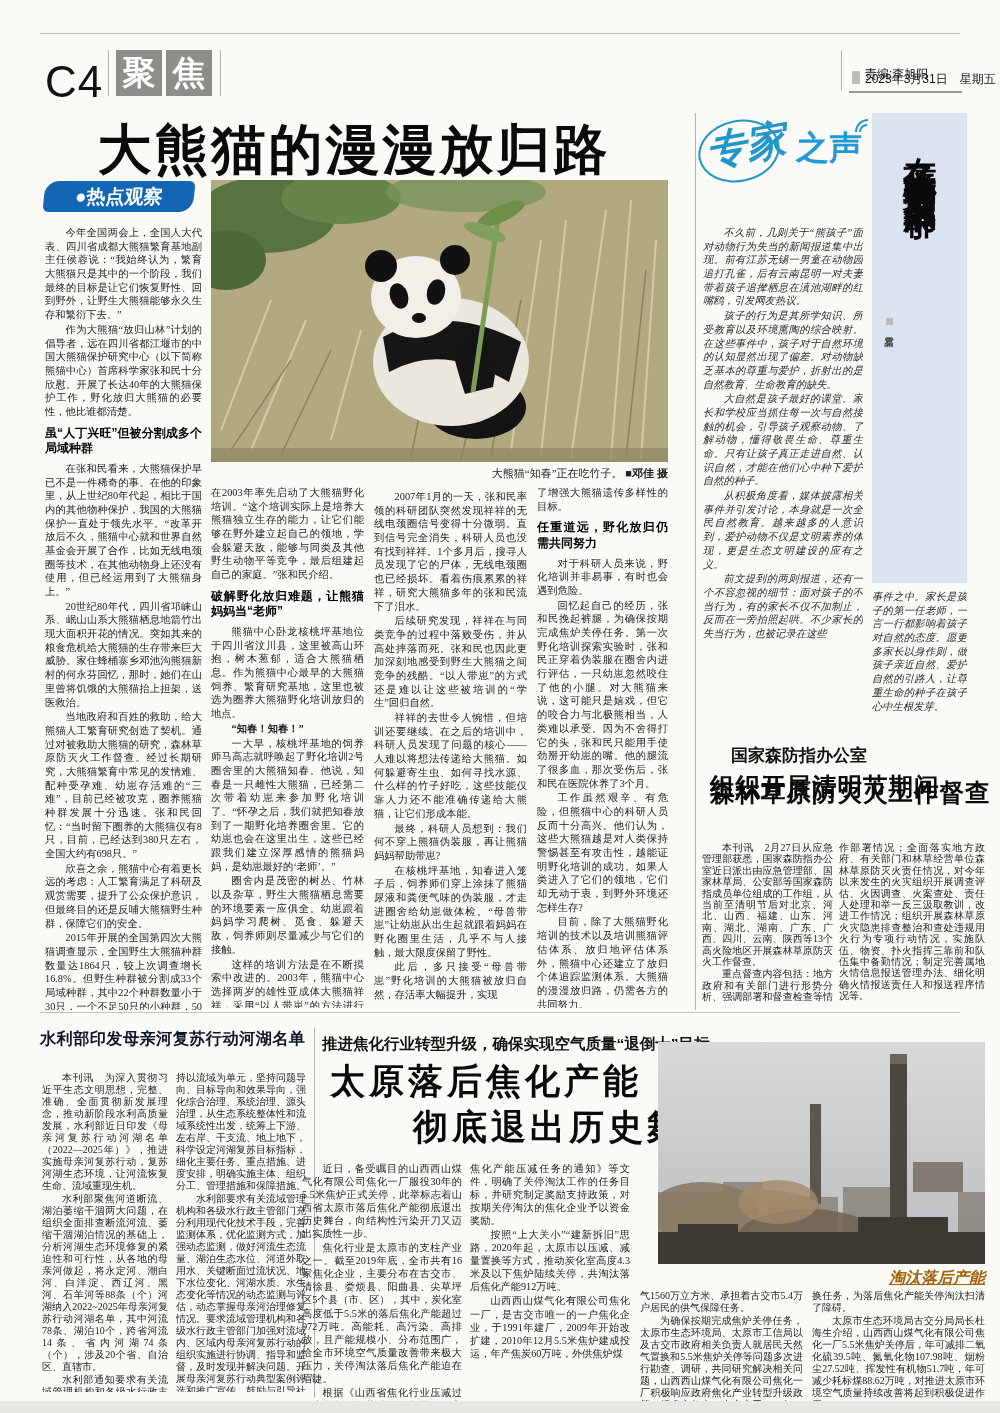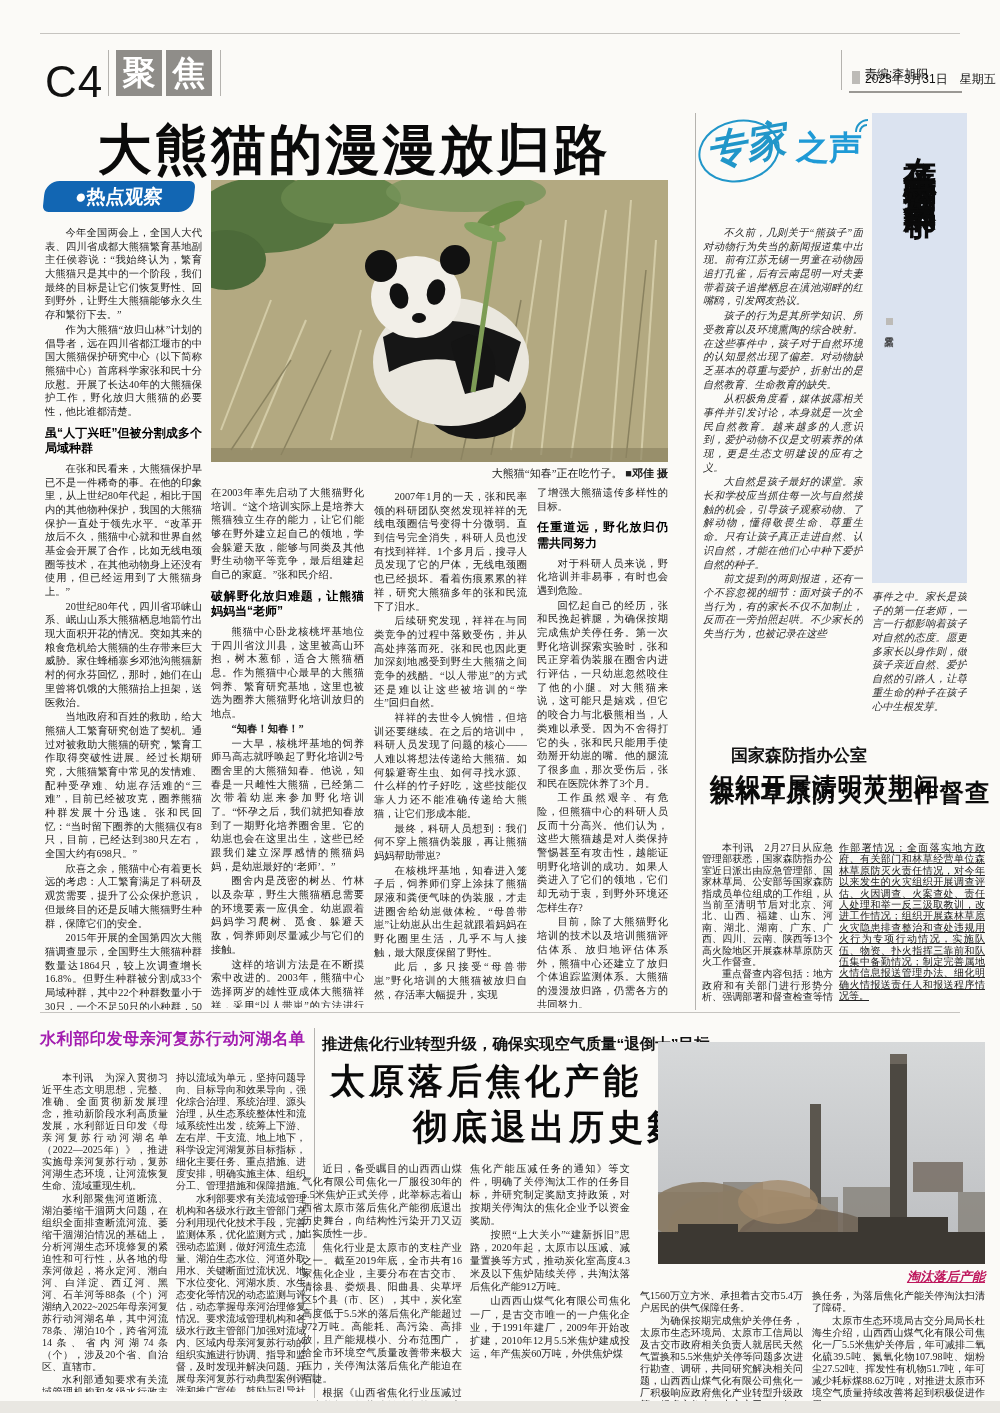--- a/index.html
+++ b/index.html
@@ -33,26 +33,26 @@
   .ebadge-circle{position:absolute;left:-8px;top:2px;width:78px;height:58px;border:2px solid #2196c9;border-radius:50%;transform:rotate(-12deg);}
   .ebadge-bold{font-family:"Liberation Sans",sans-serif;font-weight:bold;font-size:33px;color:#1f9ad6;margin-left:10px;}
   .vhead{background:#dbe3f0;display:flex;align-items:flex-start;justify-content:center;}
   .vhead-text{writing-mode:vertical-rl;font-family:"Liberation Sans",sans-serif;font-weight:bold;font-size:33px;
               letter-spacing:4px;color:#0a0a0a;margin-top:18px;}
   .vbyline{position:absolute;left:10px;top:205px;writing-mode:vertical-rl;font-size:9.5px;color:#333;}
   .vbyline .sq{margin-bottom:5px;width:7px;height:7px;}
   
   .boxkick{font-family:"Liberation Sans",sans-serif;font-weight:bold;font-size:17px;color:#111;}
   .boxhead{font-family:"Liberation Sans",sans-serif;font-weight:bold;font-size:24.5px;letter-spacing:1px;color:#0a0a0a;}
-  .bl-head{font-family:"Liberation Sans",sans-serif;font-weight:bold;font-size:16.2px;letter-spacing:.4px;color:#a21caf;}
+  .bl-head{font-family:"Liberation Sans",sans-serif;font-weight:bold;font-size:16.2px;letter-spacing:.4px;color:#0f172a;}
   .kicker{font-family:"Liberation Sans",sans-serif;font-weight:bold;font-size:15.5px;color:#111;}
   .serifhead{font-weight:bold;font-size:35px;letter-spacing:4px;color:#0a0a0a;font-family:"Liberation Serif","DejaVu Serif",serif;}
   .photocap{font-size:11px;text-align:right;color:#222;}
   .photocap b{font-family:"Liberation Sans",sans-serif;}
-  .demcap{font-size:13px;font-weight:bold;font-style:italic;text-decoration:underline;text-align:right;color:#be185d;}
+  .demcap{font-size:16px;font-weight:bold;font-style:italic;text-decoration:underline;text-align:right;color:#a16207;}
   .botband{position:absolute;left:0;right:0;bottom:0;height:12px;background:#e9e7e2;}
 </style>
 </head>
 <body>
 
 <div class="page">
 
   <div class="hline" style="left:40px;top:33px;width:920px;"></div>
   <div class="abs pageno" style="left:45px;top:57px;">C4</div>
   <div class="vline" style="left:108px;top:50px;height:46px;"></div>
@@ -120,21 +120,21 @@
     <span>大熊猫“知春”正在吃竹子。</span>
     <b>■邓佳 摄</b>
   </div>
 
   <div class="col" style="left:45px;top:226px;width:157px;height:784px;">
       <p class="k-p">今年全国两会上，全国人大代表、四川省成都大熊猫繁育基地副主任侯蓉说：“我始终认为，繁育大熊猫只是其中的一个阶段，我们最终的目标是让它们恢复野性、回到野外，让野生大熊猫能够永久生存和繁衍下去。”</p>
       <p class="k-p">作为大熊猫“放归山林”计划的倡导者，远在四川省都江堰市的中国大熊猫保护研究中心（以下简称熊猫中心）首席科学家张和民十分欣慰。开展了长达40年的大熊猫保护工作，野化放归大熊猫的必要性，他比谁都清楚。</p>
       <p class="k-s">虽“人丁兴旺”但被分割成多个局域种群</p>
       <p class="k-p">在张和民看来，大熊猫保护早已不是一件稀奇的事。在他的印象里，从上世纪80年代起，相比于国内的其他物种保护，我国的大熊猫保护一直处于领先水平。“改革开放后不久，熊猫中心就和世界自然基金会开展了合作，比如无线电颈圈等技术，在其他动物身上还没有使用，但已经运用到了大熊猫身上。”</p>
       <p class="k-p">20世纪80年代，四川省邛崃山系、岷山山系大熊猫栖息地箭竹出现大面积开花的情况。突如其来的粮食危机给大熊猫的生存带来巨大威胁。家住蜂桶寨乡邓池沟熊猫新村的何永芬回忆，那时，她们在山里曾将饥饿的大熊猫抬上担架，送医救治。</p>
-      <p class="k-p">当地政府和百姓的救助，给大熊猫人工繁育研究创造了契机。通过对被救助大熊猫的研究，繁育工作取得突破性进展。经过长期研究，大熊猫繁育中常见的发情难、配种受孕难、幼崽存活难的“三难”，目前已经被攻克，圈养熊猫种群发展十分迅速。张和民回忆：“当时留下圈养的大熊猫仅有8只，目前，已经达到380只左右，全国大约有698只。”</p>
+      <p class="k-p">当地政府和百姓的救助，给大熊猫人工繁育研究创造了契机。通过对被救助大熊猫的研究，森林草原防灭火工作督查。经过长期研究，大熊猫繁育中常见的发情难、配种受孕难、幼崽存活难的“三难”，目前已经被攻克，圈养熊猫种群发展十分迅速。张和民回忆：“当时留下圈养的大熊猫仅有8只，目前，已经达到380只左右，全国大约有698只。”</p>
       <p class="k-p">欣喜之余，熊猫中心有着更长远的考虑：人工繁育满足了科研及观赏需要，提升了公众保护意识，但最终目的还是反哺大熊猫野生种群，保障它们的安全。</p>
       <p class="k-p">2015年开展的全国第四次大熊猫调查显示，全国野生大熊猫种群数量达1864只，较上次调查增长16.8%。但野生种群被分割成33个局域种群，其中22个种群数量小于30只，一个不足50只的小种群，50年内就有灭绝风险。</p>
     </div>
   <div class="col" style="left:211px;top:486px;width:153px;height:522px;">
       <p class="k-c">在2003年率先启动了大熊猫野化培训。“这个培训实际上是培养大熊猫独立生存的能力，让它们能够在野外建立起自己的领地，学会躲避天敌，能够与同类及其他野生动物平等竞争，最后组建起自己的家庭。”张和民介绍。</p>
       <p class="k-s">破解野化放归难题，让熊猫妈妈当“老师”</p>
       <p class="k-p">熊猫中心卧龙核桃坪基地位于四川省汶川县，这里被高山环抱，树木葱郁，适合大熊猫栖息。作为熊猫中心最早的大熊猫饲养、繁育研究基地，这里也被选为圈养大熊猫野化培训放归的地点。</p>
       <p class="k-q">“知春！知春！”</p>
       <p class="k-p">一大早，核桃坪基地的饲养师马高志就呼唤起了野化培训2号圈舍里的大熊猫知春。他说，知春是一只雌性大熊猫，已经第二次带着幼崽来参加野化培训了。“怀孕之后，我们就把知春放到了一期野化培养圈舍里。它的幼崽也会在这里出生，这些已经跟我们建立深厚感情的熊猫妈妈，是幼崽最好的‘老师’。”</p>
       <p class="k-p">圈舍内是茂密的树丛、竹林以及杂草，野生大熊猫栖息需要的环境要素一应俱全。幼崽跟着妈妈学习爬树、觅食、躲避天敌，饲养师则尽量减少与它们的接触。</p>
@@ -164,42 +164,42 @@
     <span class="ebadge-script">专家</span><span class="ebadge-bold">之声</span>
     <svg width="22" height="18" style="position:absolute;left:148px;top:-2px;">
       <path d="M2 16 A 12 12 0 0 1 14 4" stroke="#2196c9" stroke-width="2" fill="none"></path>
       <path d="M6 16 A 7 7 0 0 1 13 9" stroke="#2196c9" stroke-width="2" fill="none"></path>
     </svg>
   </div>
 
   <div class="col kai" style="left:703px;top:226px;width:160px;height:508px;">
       <p class="k-p">不久前，几则关于“熊孩子”面对动物行为失当的新闻报道集中出现。前有江苏无锡一男童在动物园追打孔雀，后有云南昆明一对夫妻带着孩子追撵栖息在滇池湖畔的红嘴鸥，引发网友热议。</p>
       <p class="k-p">孩子的行为是其所学知识、所受教育以及环境熏陶的综合映射。在这些事件中，孩子对于自然环境的认知显然出现了偏差。对动物缺乏基本的尊重与爱护，折射出的是自然教育、生命教育的缺失。</p>
+      <p class="k-p">大自然是孩子最好的课堂。家长和学校应当抓住每一次与自然接触的机会，引导孩子观察动物、了解动物，懂得敬畏生命、尊重生命。只有让孩子真正走进自然、认识自然，才能在他们心中种下爱护自然的种子。</p>
       <p class="k-p">从积极角度看，媒体披露相关事件并引发讨论，本身就是一次全民自然教育。越来越多的人意识到，爱护动物不仅是文明素养的体现，更是生态文明建设的应有之义。</p>
-      <p class="k-p">大自然是孩子最好的课堂。家长和学校应当抓住每一次与自然接触的机会，引导孩子观察动物、了解动物，懂得敬畏生命、尊重生命。只有让孩子真正走进自然、认识自然，才能在他们心中种下爱护自然的种子。</p>
       <p class="k-p">前文提到的两则报道，还有一个不容忽视的细节：面对孩子的不当行为，有的家长不仅不加制止，反而在一旁拍照起哄。不少家长的失当行为，也被记录在这些</p>
     </div>
 
   <div class="abs vhead" style="left:872px;top:113px;width:95px;height:470px;">
     <span class="vhead-text">在孩子心中种下爱护自然的种子</span>
     <span class="vbyline"><span class="sq"></span><span>罗雪晶</span></span>
   </div>
 
   <div class="col kai" style="left:872px;top:590px;width:95px;height:144px;">
       <p class="k-c">事件之中。家长是孩子的第一任老师，一言一行都影响着孩子对自然的态度。愿更多家长以身作则，做孩子亲近自然、爱护自然的引路人，让尊重生命的种子在孩子心中生根发芽。</p>
     </div>
 
   <div class="abs boxkick" style="left:710px;top:744px;margin-left:21px;">国家森防指办公室</div>
   <div class="abs boxhead" style="left:710px;top:770px;">组织开展清明节期间</div>
   <div class="abs boxhead" style="left:710px;top:776px;">森林草原防灭火工作督查</div>
   <div class="col" style="left:702px;top:842px;width:131px;height:160px;font-size:10px;line-height:1.14;">
       <p class="k-p">本刊讯　2月27日从应急管理部获悉，国家森防指办公室近日派出由应急管理部、国家林草局、公安部等国家森防指成员单位组成的工作组，从当前至清明节后对北京、河北、山西、福建、山东、河南、湖北、湖南、广东、广西、四川、云南、陕西等13个高火险地区开展森林草原防灭火工作督查。</p>
       <p class="k-p">重点督查内容包括：地方政府和有关部门进行形势分析、强调部署和督查检查等情况，落实国家森防指及其办公室有关工</p>
     </div>
-  <div class="col" style="left:839px;top:842px;width:146px;height:160px;font-size:10px;line-height:1.14;text-decoration:underline;">
+  <div class="col" style="left:839px;top:842px;width:146px;height:160px;font-size:10px;line-height:1.14;">
       <p class="k-c">作部署情况；全面落实地方政府、有关部门和林草经营单位森林草原防灭火责任情况，对今年以来发生的火灾组织开展调查评估、火因调查、火案查处、责任人处理和举一反三汲取教训，改进工作情况；组织开展森林草原火灾隐患排查整治和查处违规用火行为专项行动情况，实施队伍、物资、扑火指挥三靠前和队伍集中备勤情况；制定完善属地火情信息报送管理办法、细化明确火情报送责任人和报送程序情况等。</p>
     </div>
 
   <div class="hline" style="left:40px;top:1012px;width:920px;"></div>
 
   <div class="abs bl-head" style="left:40px;top:1028px;width:270px;">水利部印发母亲河复苏行动河湖名单</div>
   <div class="col" style="left:42px;top:1072px;width:126px;height:320px;font-size:10px;line-height:1.2;">
       <p class="k-p">本刊讯　为深入贯彻习近平生态文明思想，完整、准确、全面贯彻新发展理念，推动新阶段水利高质量发展，水利部近日印发《母亲河复苏行动河湖名单（2022—2025年）》，推进实施母亲河复苏行动，复苏河湖生态环境，让河流恢复生命、流域重现生机。</p>
       <p class="k-p">水利部聚焦河道断流、湖泊萎缩干涸两大问题，在组织全面排查断流河流、萎缩干涸湖泊情况的基础上，分析河湖生态环境修复的紧迫性和可行性，从各地的母亲河做起，将永定河、潮白河、白洋淀、西辽河、黑河、石羊河等88条（个）河湖纳入2022~2025年母亲河复苏行动河湖名单，其中河流78条、湖泊10个，跨省河流14条、省内河湖74条（个），涉及20个省、自治区、直辖市。</p>
       <p class="k-p">水利部通知要求有关流域管理机构和各级水行政主管部门切实提高政治站位，充分认识母亲河复苏行动的重要性和紧迫性，加快母亲河复苏行动“一河（湖）一策”方案编制工作。“一河（湖）一策”方案要坚</p>

